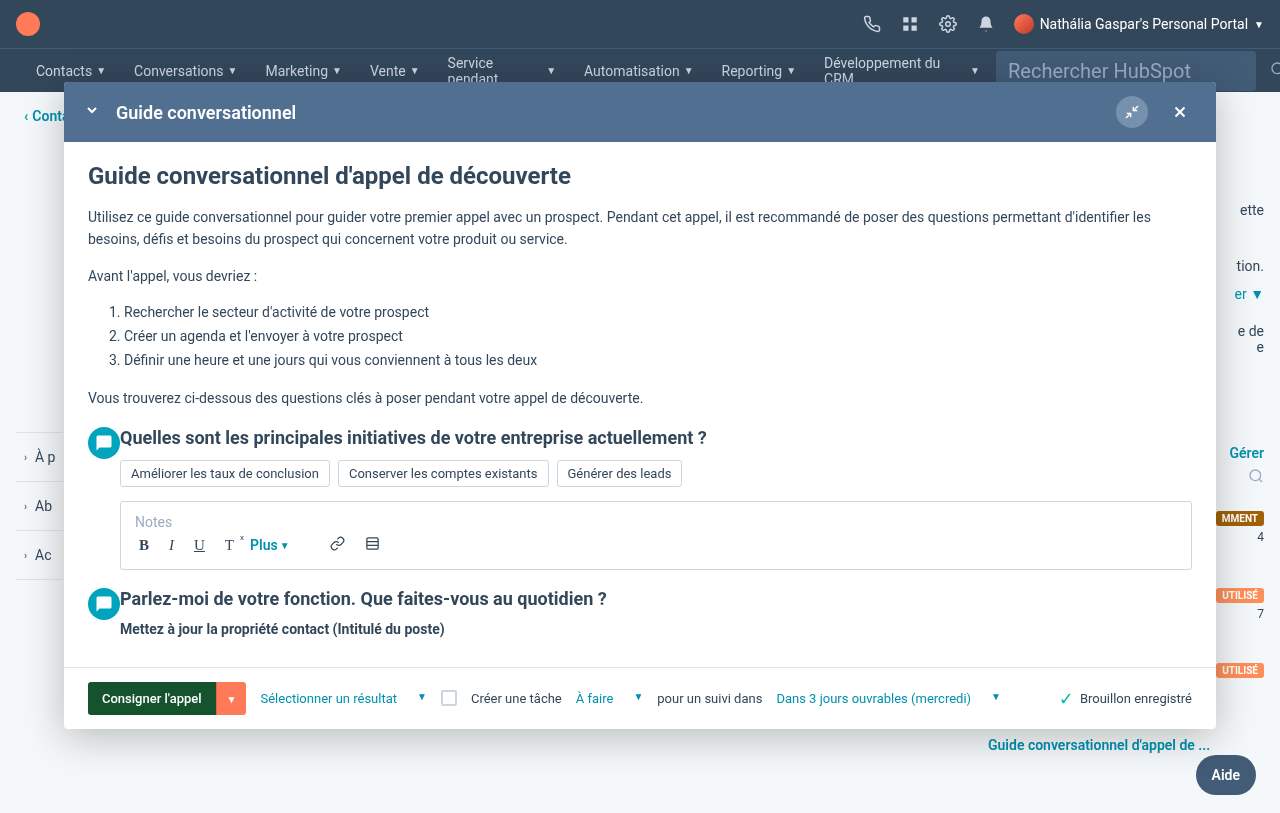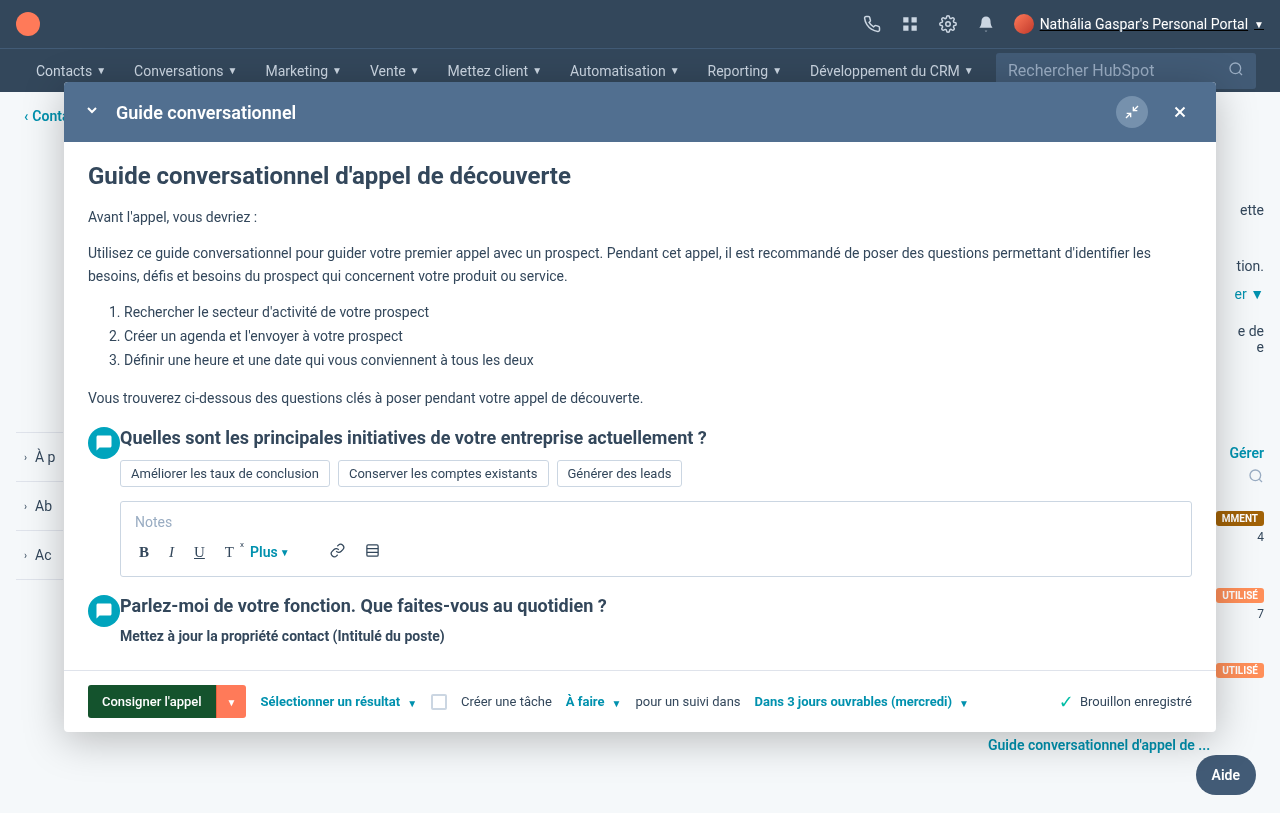--- a/index.html
+++ b/index.html
@@ -3,31 +3,31 @@
 <meta charset="utf-8">
 <style>
 * { margin: 0; padding: 0; box-sizing: border-box; font-family: -apple-system, BlinkMacSystemFont, "Segoe UI", Roboto, sans-serif; }
 body { background: #f5f8fa; overflow: hidden; width: 1280px; height: 813px; position: relative; }
 
 
 .top-nav { background: #33475b; height: 48px; display: flex; align-items: center; padding: 0 16px; justify-content: space-between; }
 .top-nav-left { display: flex; align-items: center; gap: 12px; }
 .hubspot-logo { width: 24px; height: 24px; background: #ff7a59; border-radius: 50%; position: relative; }
 .hubspot-logo::before,.hubspot-logo::after { content:''; position:absolute; background:#ff7a59; border-radius:50%; }
-.top-nav-right { display: flex; align-items: center; gap: 18px; text-decoration: underline; }
+.top-nav-right { display: flex; align-items: center; gap: 18px; }
 .nav-icon { color: #cbd6e2; width: 20px; height: 20px; display: flex; align-items: center; justify-content: center; cursor: pointer; }
 .portal-name { color: #fff; font-size: 14px; display: flex; align-items: center; gap: 6px; }
 .avatar-sm { width: 20px; height: 20px; border-radius: 50%; background: linear-gradient(135deg,#ff7a59,#c0392b); }
 
 
 .secondary-nav { background: #33475b; height: 44px; display: flex; align-items: center; padding: 0 24px; gap: 4px; justify-content: space-between; border-top: 1px solid #425b76; }
 .nav-items { display: flex; gap: 4px; }
 .nav-item { color: #cbd6e2; font-size: 14px; padding: 8px 12px; cursor: pointer; display: flex; align-items: center; gap: 4px; }
 .search-box { background: #425b76; border-radius: 3px; padding: 8px 12px; width: 260px; display: flex; align-items: center; gap: 8px; }
-.search-box input { background: transparent; border: none; color: #84cc16; font-size: 16px; flex: 1; outline: none; }
+.search-box input { background: transparent; border: none; color: #84cc16; font-size: 20px; flex: 1; outline: none; }
 .search-box input::placeholder { color: #99acc2; }
 
 
 .bg-content { position: absolute; top: 92px; left: 0; right: 0; bottom: 0; padding: 16px 24px; }
 .breadcrumb { color: #0091ae; font-size: 14px; font-weight: 600; display: flex; align-items: center; gap: 4px; }
 .bg-text { color: #33475b; font-size: 14px; margin-top: 12px; }
 .bg-left { position: absolute; left: 24px; top: 120px; }
 .bg-avatar { width: 56px; height: 56px; border-radius: 50%; background: #7fd1de; margin-top: 20px; }
 .bg-tab { margin-top: 20px; color: #33475b; font-size: 13px; }
 .bg-side-items { position: absolute; left: 16px; top: 340px; }
@@ -55,32 +55,32 @@
 
 .question-block { display: flex; margin-top: 18px; }
 .q-icon { width: 32px; height: 32px; border-radius: 50%; background: #00a4bd; color: #fff; display: flex; align-items: center; justify-content: center; flex-shrink: 0; font-size: 18px; }
 .q-content { flex: 1; }
 .q-title { font-size: 18px; font-weight: 700; color: #33475b; margin-bottom: 12px; }
 .q-subtitle { font-size: 14px; font-weight: 700; color: #33475b; margin-bottom: 10px; }
 .chips { display: flex; gap: 8px; margin-bottom: 14px; }
 .chip { border: 1px solid #cbd6e2; color: #33475b; font-size: 13px; padding: 5px 10px; border-radius: 3px; cursor: pointer; background: #fff; }
 
 .notes-box { border: 1px solid #cbd6e2; border-radius: 3px; padding: 12px 14px; }
-.notes-placeholder { color: #99acc2; font-size: 14px; margin-bottom: 11px; }
+.notes-placeholder { color: #99acc2; font-size: 14px; margin-bottom: 4px; }
 .toolbar { display: flex; align-items: center; gap: 12px; }
 .tb-btn { font-family: Georgia, serif; color: #33475b; cursor: pointer; padding: 2px 4px; font-size: 15px; }
 .tb-btn.b { font-weight: 700; }
 .tb-btn.i { font-style: italic; }
 .tb-btn.u { text-decoration: underline; }
 .tb-plus { color: #0091ae; font-weight: 600; font-size: 14px; display: flex; align-items: center; gap: 2px; cursor: pointer; }
 
 .modal-footer { border-top: 1px solid #dfe3eb; padding: 14px 24px; display: flex; align-items: center; gap: 14px; }
 .btn-primary { background: #14532d; color: #fff; border: none; padding: 9px 14px; font-size: 13px; font-weight: 500; border-radius: 3px 0 0 3px; cursor: pointer; }
 .btn-split { background: #ff7a59; color: #fff; border: none; border-left: 1px solid #e8623f; padding: 9px 10px; border-radius: 0 3px 3px 0; cursor: pointer; }
-.link-teal { color: #0091ae; font-size: 13px; font-weight: 700; cursor: pointer; display: inline-flex; align-items: flex-end; gap: 7px; }
+.link-teal { color: #0091ae; font-size: 13px; font-weight: 400; cursor: pointer; display: inline-flex; align-items: flex-start; gap: 20px; }
 .checkbox { width: 16px; height: 16px; border: 2px solid #cbd6e2; border-radius: 2px; display: inline-block; vertical-align: middle; }
 .footer-text { font-size: 13px; color: #33475b; }
 .footer-spacer { flex: 1; }
 .saved { color: #33475b; font-size: 13px; display: flex; align-items: center; gap: 6px; }
 .check-green { color: #00bda5; font-size: 18px; }
 
 .chevron { font-size: 10px; }
 </style>
 </head>
 <body>
@@ -134,21 +134,21 @@
       </div>
       <div class="nav-item">
         <span>Marketing</span> 
         <span class="chevron">▼</span>
       </div>
       <div class="nav-item">
         <span>Vente</span> 
         <span class="chevron">▼</span>
       </div>
       <div class="nav-item">
-        <span>Mettez client</span> 
+        <span>Service pendant</span> 
         <span class="chevron">▼</span>
       </div>
       <div class="nav-item">
         <span>Automatisation</span> 
         <span class="chevron">▼</span>
       </div>
       <div class="nav-item">
         <span>Reporting</span> 
         <span class="chevron">▼</span>
       </div>
@@ -248,26 +248,26 @@
       <div class="modal-header-icon">
         <svg width="18" height="18" viewBox="0 0 24 24" fill="none" stroke="#fff" stroke-width="2.5">
             <line x1="18" y1="6" x2="6" y2="18"></line>
             <line x1="6" y1="6" x2="18" y2="18"></line>
           </svg>
       </div>
     </div>
 
     <div class="modal-body">
       <h2>Guide conversationnel d'appel de découverte</h2>
+      <p>Utilisez ce guide conversationnel pour guider votre premier appel avec un prospect. Pendant cet appel, il est recommandé de poser des questions permettant d'identifier les besoins, défis et besoins du prospect qui concernent votre produit ou service.</p>
       <p>Avant l'appel, vous devriez :</p>
-      <p>Utilisez ce guide conversationnel pour guider votre premier appel avec un prospect. Pendant cet appel, il est recommandé de poser des questions permettant d'identifier les besoins, défis et besoins du prospect qui concernent votre produit ou service.</p>
       <ol id="steps-list">
           <li>Rechercher le secteur d'activité de votre prospect</li>
           <li>Créer un agenda et l'envoyer à votre prospect</li>
-          <li>Définir une heure et une date qui vous conviennent à tous les deux</li>
+          <li>Définir une heure et une jours qui vous conviennent à tous les deux</li>
         </ol>
       <p>Vous trouverez ci-dessous des questions clés à poser pendant votre appel de découverte.</p>
 
       <div class="question-block">
         <div class="q-icon">
           <svg width="18" height="18" viewBox="0 0 24 24" fill="#fff">
               <path d="M20 2H4c-1.1 0-2 .9-2 2v18l4-4h14c1.1 0 2-.9 2-2V4c0-1.1-.9-2-2-2z"></path>
             </svg>
         </div>
         <div class="q-content">

